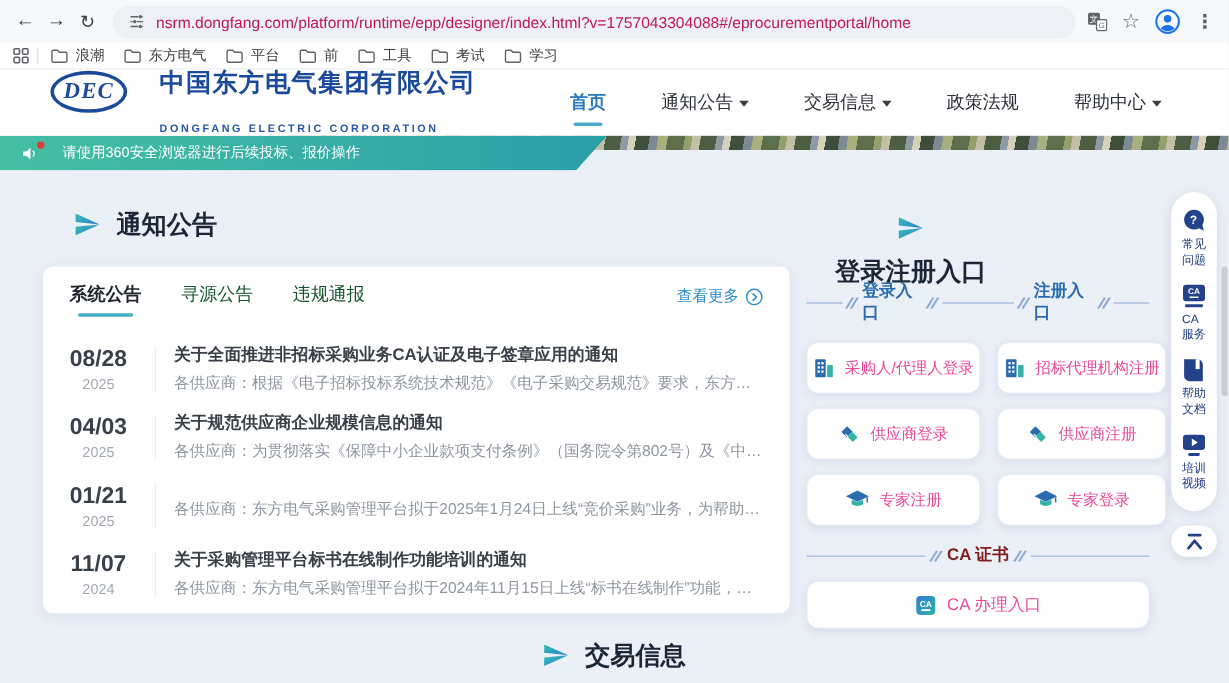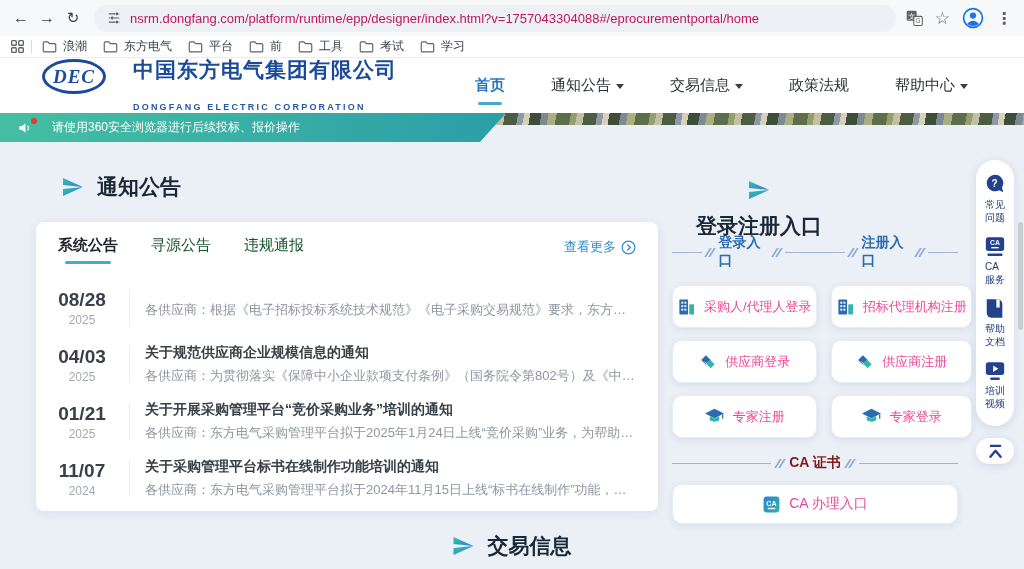--- a/index.html
+++ b/index.html
@@ -291,20 +291,21 @@
     </div>
   </div>
   <div class="notice-list">
     <div class="notice-item">
       <div class="date-block">
         <div class="n-date">08/28</div>
         <div class="n-year">2025</div>
       </div>
       <div class="vline"></div>
       <div class="n-text">
+        <div class="n-title">关于全面推进非招标采购业务CA认证及电子签章应用的通知</div>
         <div class="n-sum">各供应商：根据《电子招标投标系统技术规范》《电子采购交易规范》要求，东方电气采购…</div>
       </div>
     </div>
     <div class="notice-item">
       <div class="date-block">
         <div class="n-date">04/03</div>
         <div class="n-year">2025</div>
       </div>
       <div class="vline"></div>
       <div class="n-text">
@@ -312,21 +313,20 @@
         <div class="n-sum">各供应商：为贯彻落实《保障中小企业款项支付条例》（国务院令第802号）及《中小企业划…</div>
       </div>
     </div>
     <div class="notice-item">
       <div class="date-block">
         <div class="n-date">01/21</div>
         <div class="n-year">2025</div>
       </div>
       <div class="vline"></div>
       <div class="n-text">
-        <div class="n-title">关于开展采购管理平台“竞价采购业务”培训的通知</div>
         <div class="n-sum">各供应商：东方电气采购管理平台拟于2025年1月24日上线“竞价采购”业务，为帮助各供…</div>
       </div>
     </div>
     <div class="notice-item">
       <div class="date-block">
         <div class="n-date">11/07</div>
         <div class="n-year">2024</div>
       </div>
       <div class="vline"></div>
       <div class="n-text">

